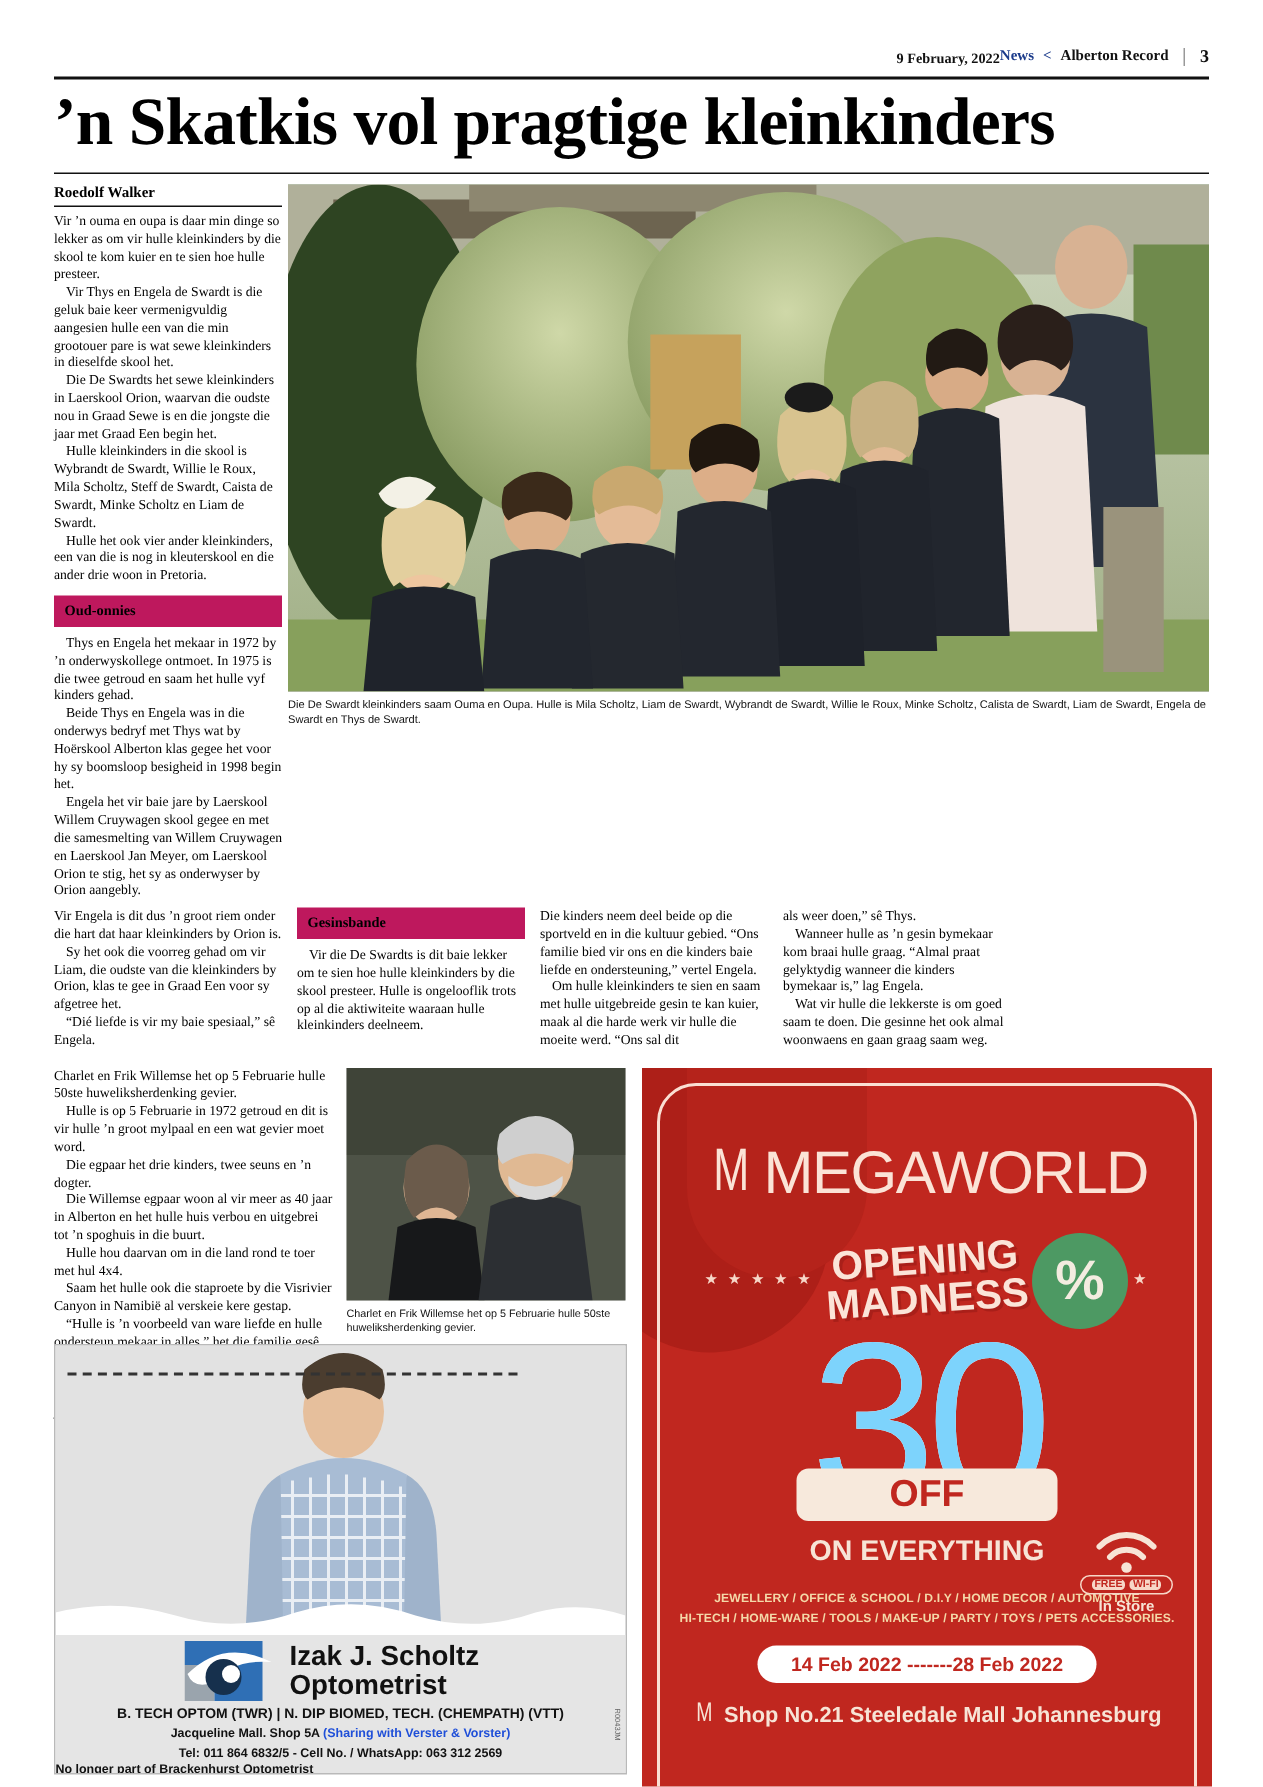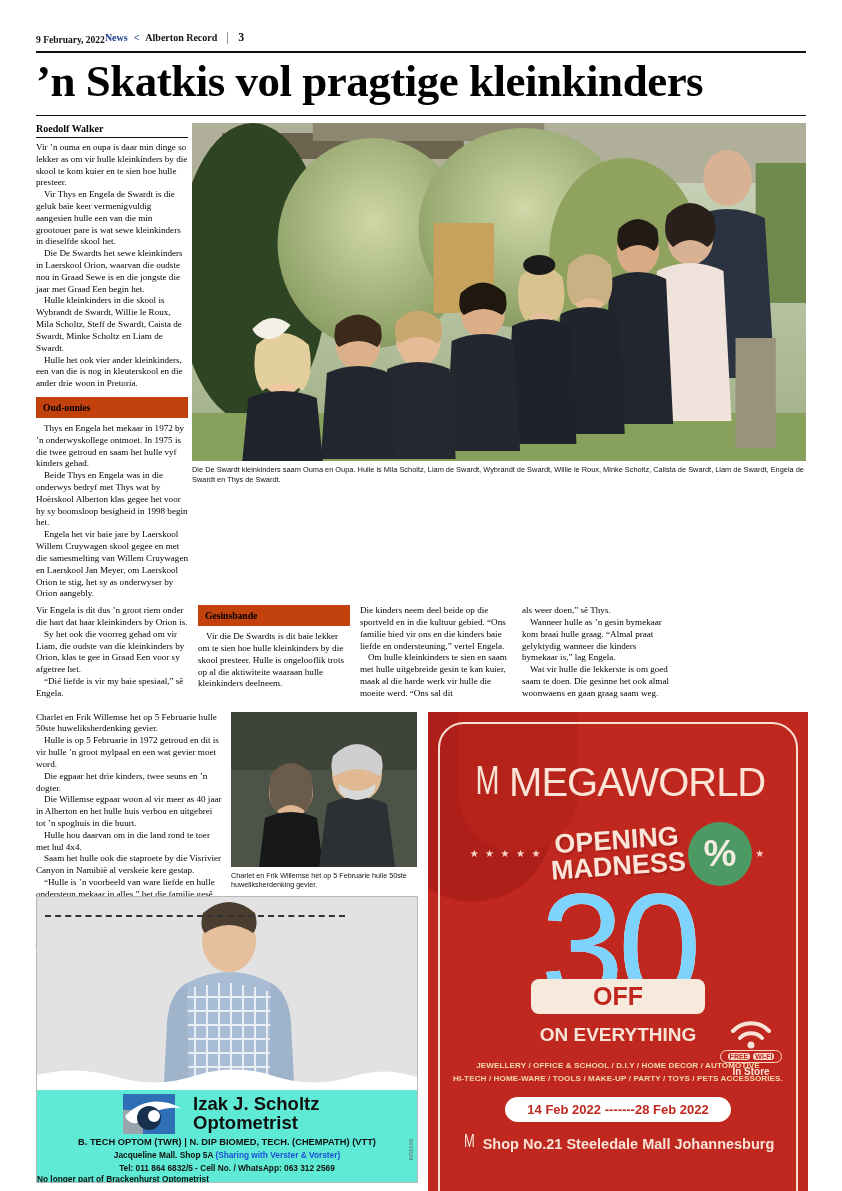--- a/index.html
+++ b/index.html
@@ -6,21 +6,21 @@
   body {
     width: 842px; height: 1191px;
     background: #ffffff;
     font-family: "Liberation Serif", serif;
     position: relative;
     overflow: hidden;
   }
   .page { position: absolute; inset: 0; padding: 30px 36px 0 36px; }
 
   
-  .masthead { display: flex; align-items: flex-end; justify-content: flex-start;
+  .masthead { display: flex; align-items: flex-end; justify-content: flex-end;
               font-size: 9px; padding-bottom: 4px; }
   .masthead .date { font-family: "Liberation Serif", serif; font-weight: 600; color: #111; font-size: 9.5px;}
   .masthead .right { display: flex; align-items: center; gap: 6px; font-size: 10px; font-weight: 700; }
   .masthead .news { color: #1b3b8b; }
   .masthead .lt { color: #1b3b8b; font-weight: 700;}
   .masthead .pub { color: #111; }
   .masthead .bar { display:inline-block; width:1px; height:12px; background:#999; margin:0 4px;}
   .masthead .pageno { color:#111; font-weight:700; font-size:12px;}
   .rule-top { border-top: 2px solid #111; margin-top: 2px; }
 
@@ -45,21 +45,21 @@
     font-family: "Liberation Serif", serif;
     font-size: 9.1px;
     line-height: 1.30;
     text-align: left;
     color: #000;
     text-indent: 8px;
   }
   p.body.first { text-indent: 0; }
 
   .subhead {
-    background: #c2410c;
+    background: #be185d;
     font-family: "Liberation Serif", serif;
     font-weight: 700;
     font-size: 9.6px;
     padding: 5px 7px;
     margin: 7px 0 5px 0;
     color: #000;
   }
 
   .photo-wrap { flex: 1; }
   .photo {
@@ -172,21 +172,21 @@
   .wifi-pill .wf { background:#f7d7c8; color:#c0271f; border-radius:3px; padding:0 2px;}
   .instore { font-family:"Liberation Sans",sans-serif; font-weight:700; font-size:10px; color:#f7e4d6; margin-top:3px;}
 
   
   .optoad {
     position:absolute; left:36px; bottom:8px; width:382px; height:287px;
     border:1px solid #b9b9b9; background:#fff; overflow:hidden;
   }
   .opto-photo { position:absolute; left:0; top:0; width:100%; height:205px; background:#cfcfcf; overflow:hidden;}
   .opto-dash { position:absolute; left:8px; top:18px; width:300px; border-top:2px dashed #333; }
-  .opto-bot { position:absolute; left:0; bottom:0; width:100%; height:92px; background:#5eead4; }
+  .opto-bot { position:absolute; left:0; bottom:0; width:100%; height:92px; background:#e5e5e5; }
   .opto-logo-row { display:flex; align-items:center; gap:8px; padding-left:86px; padding-top:4px;}
   .eye-logo { width:62px; height:40px; position:relative; }
   .opto-name {
     font-family:"Liberation Sans",sans-serif; font-weight:700; font-size:18.5px;
     line-height:1.02; color:#111;
   }
   .opto-quals { text-align:center; font-family:"Liberation Sans",sans-serif; font-weight:700;
     font-size:9.3px; color:#111; margin-top:3px;}
   .opto-addr { text-align:center; font-family:"Liberation Sans",sans-serif; font-weight:700;
     font-size:8.3px; color:#111; margin-top:3px;}

